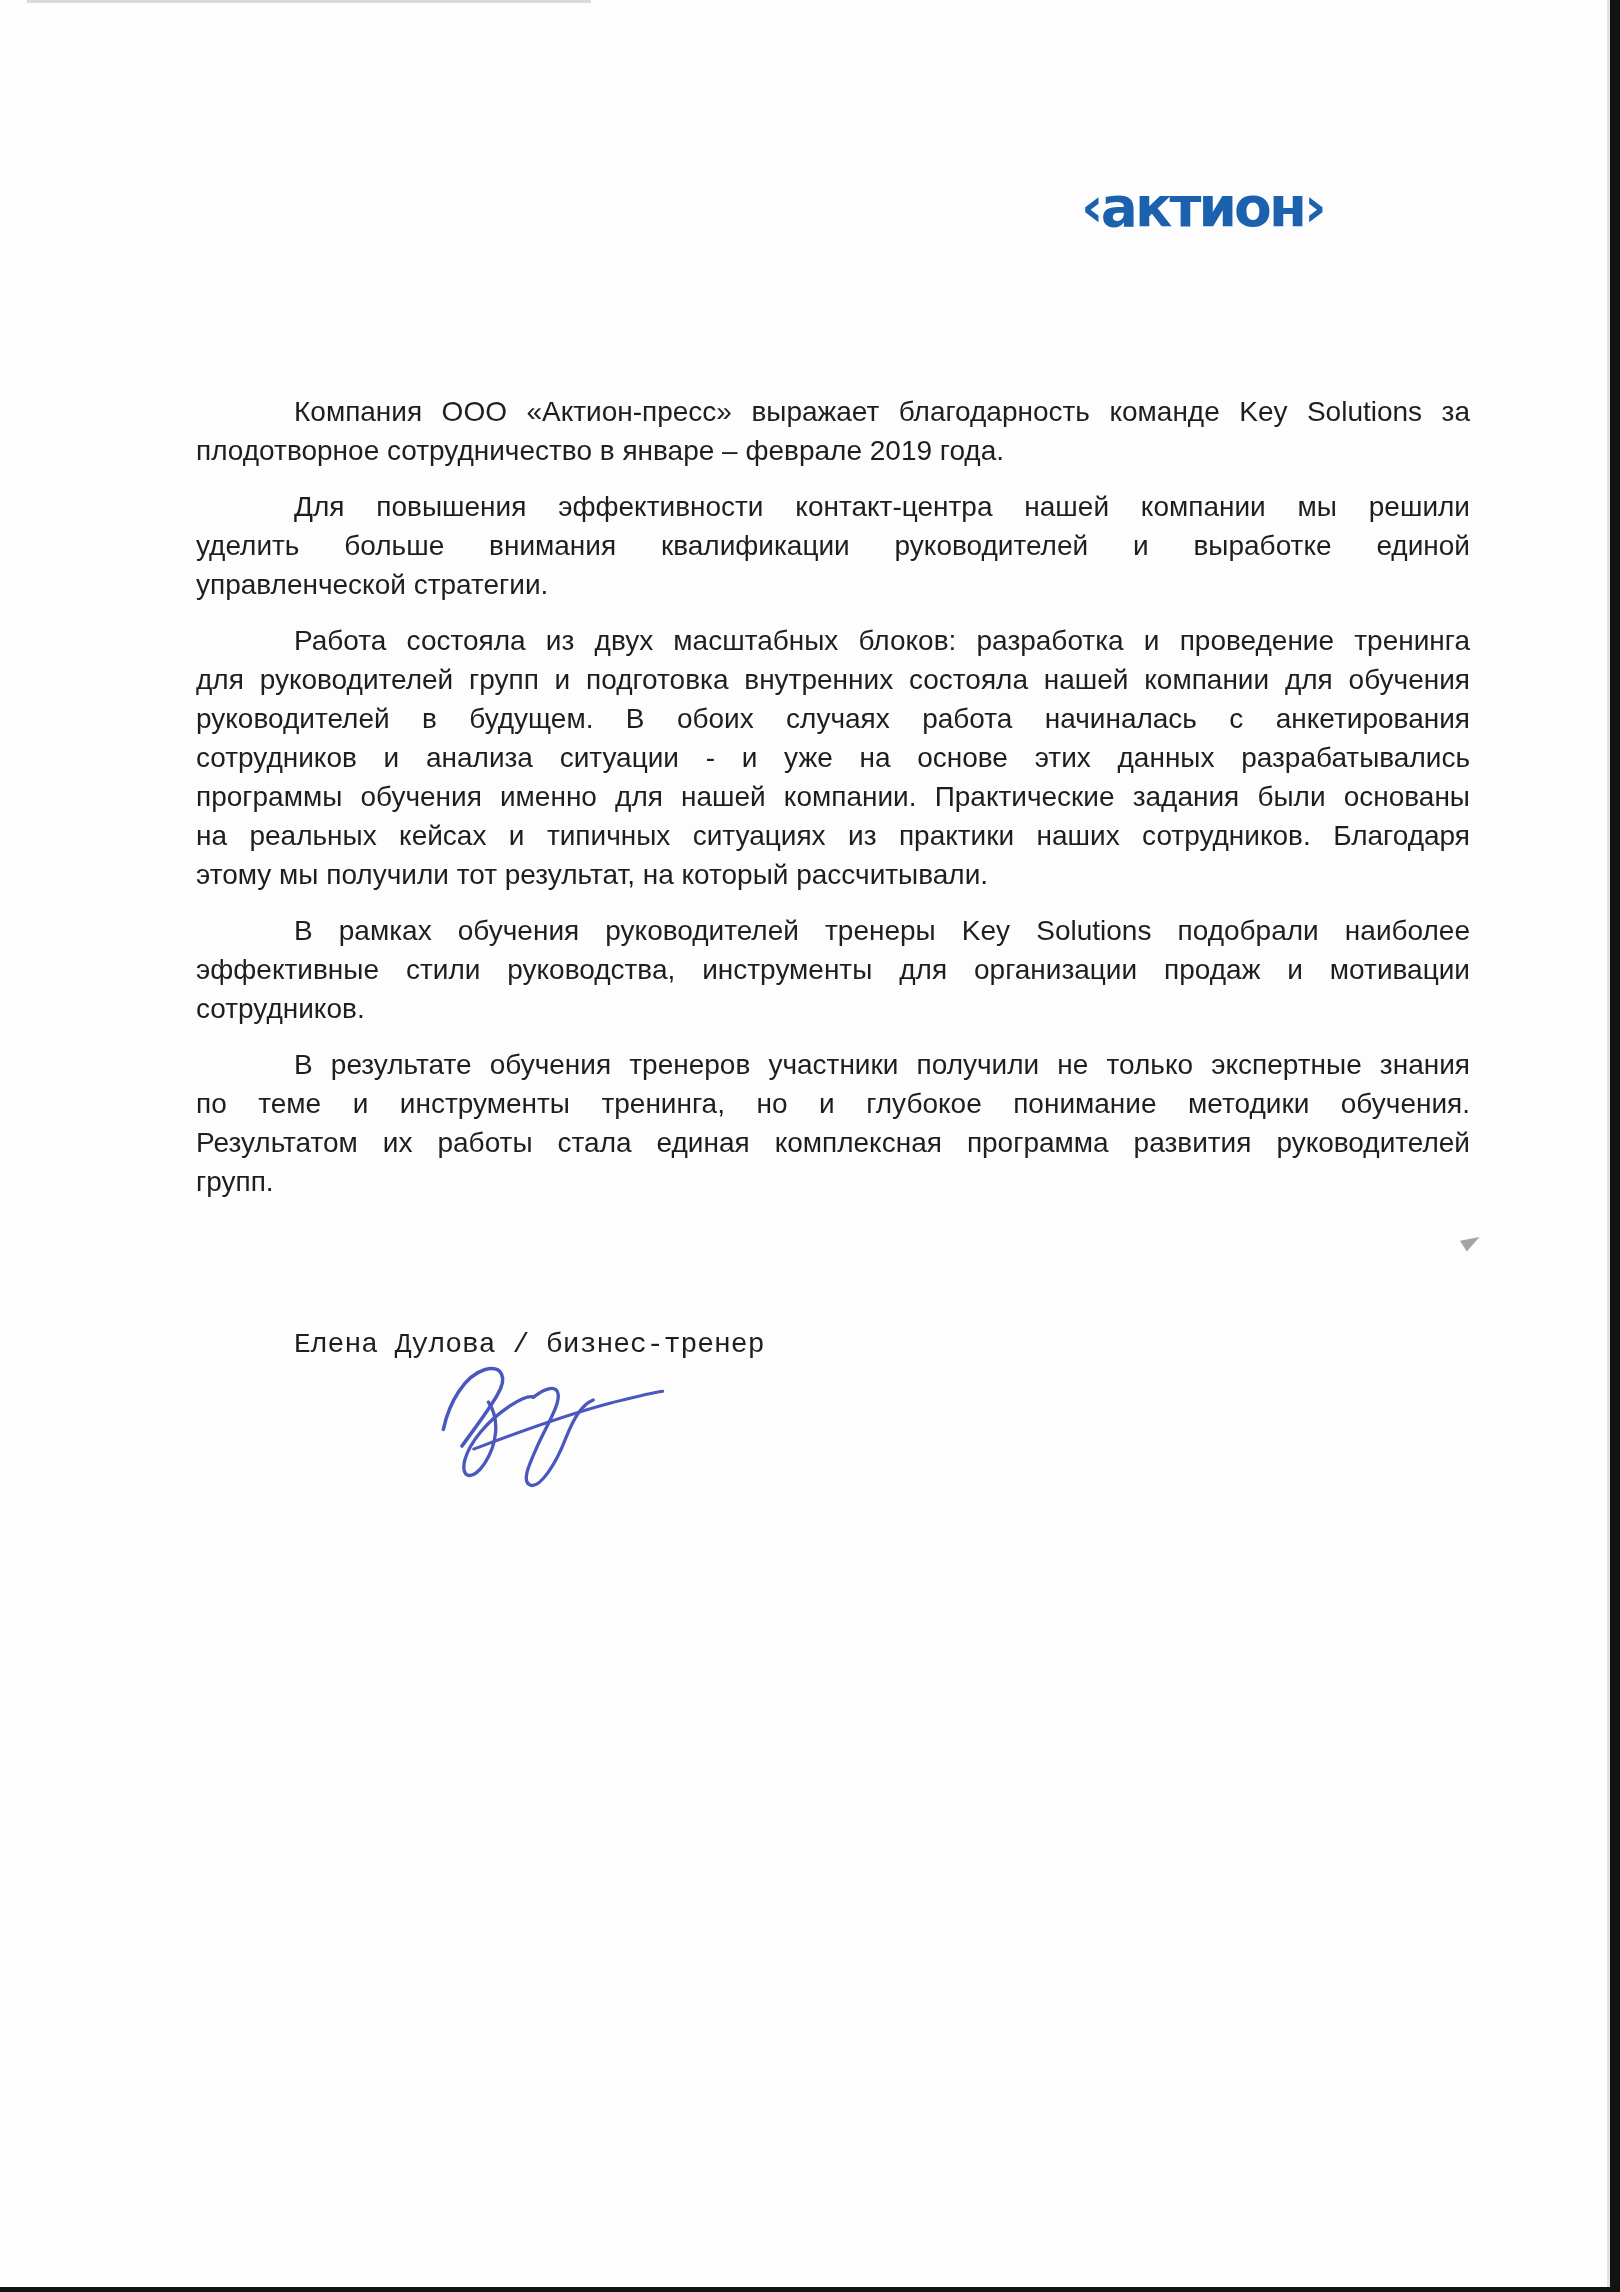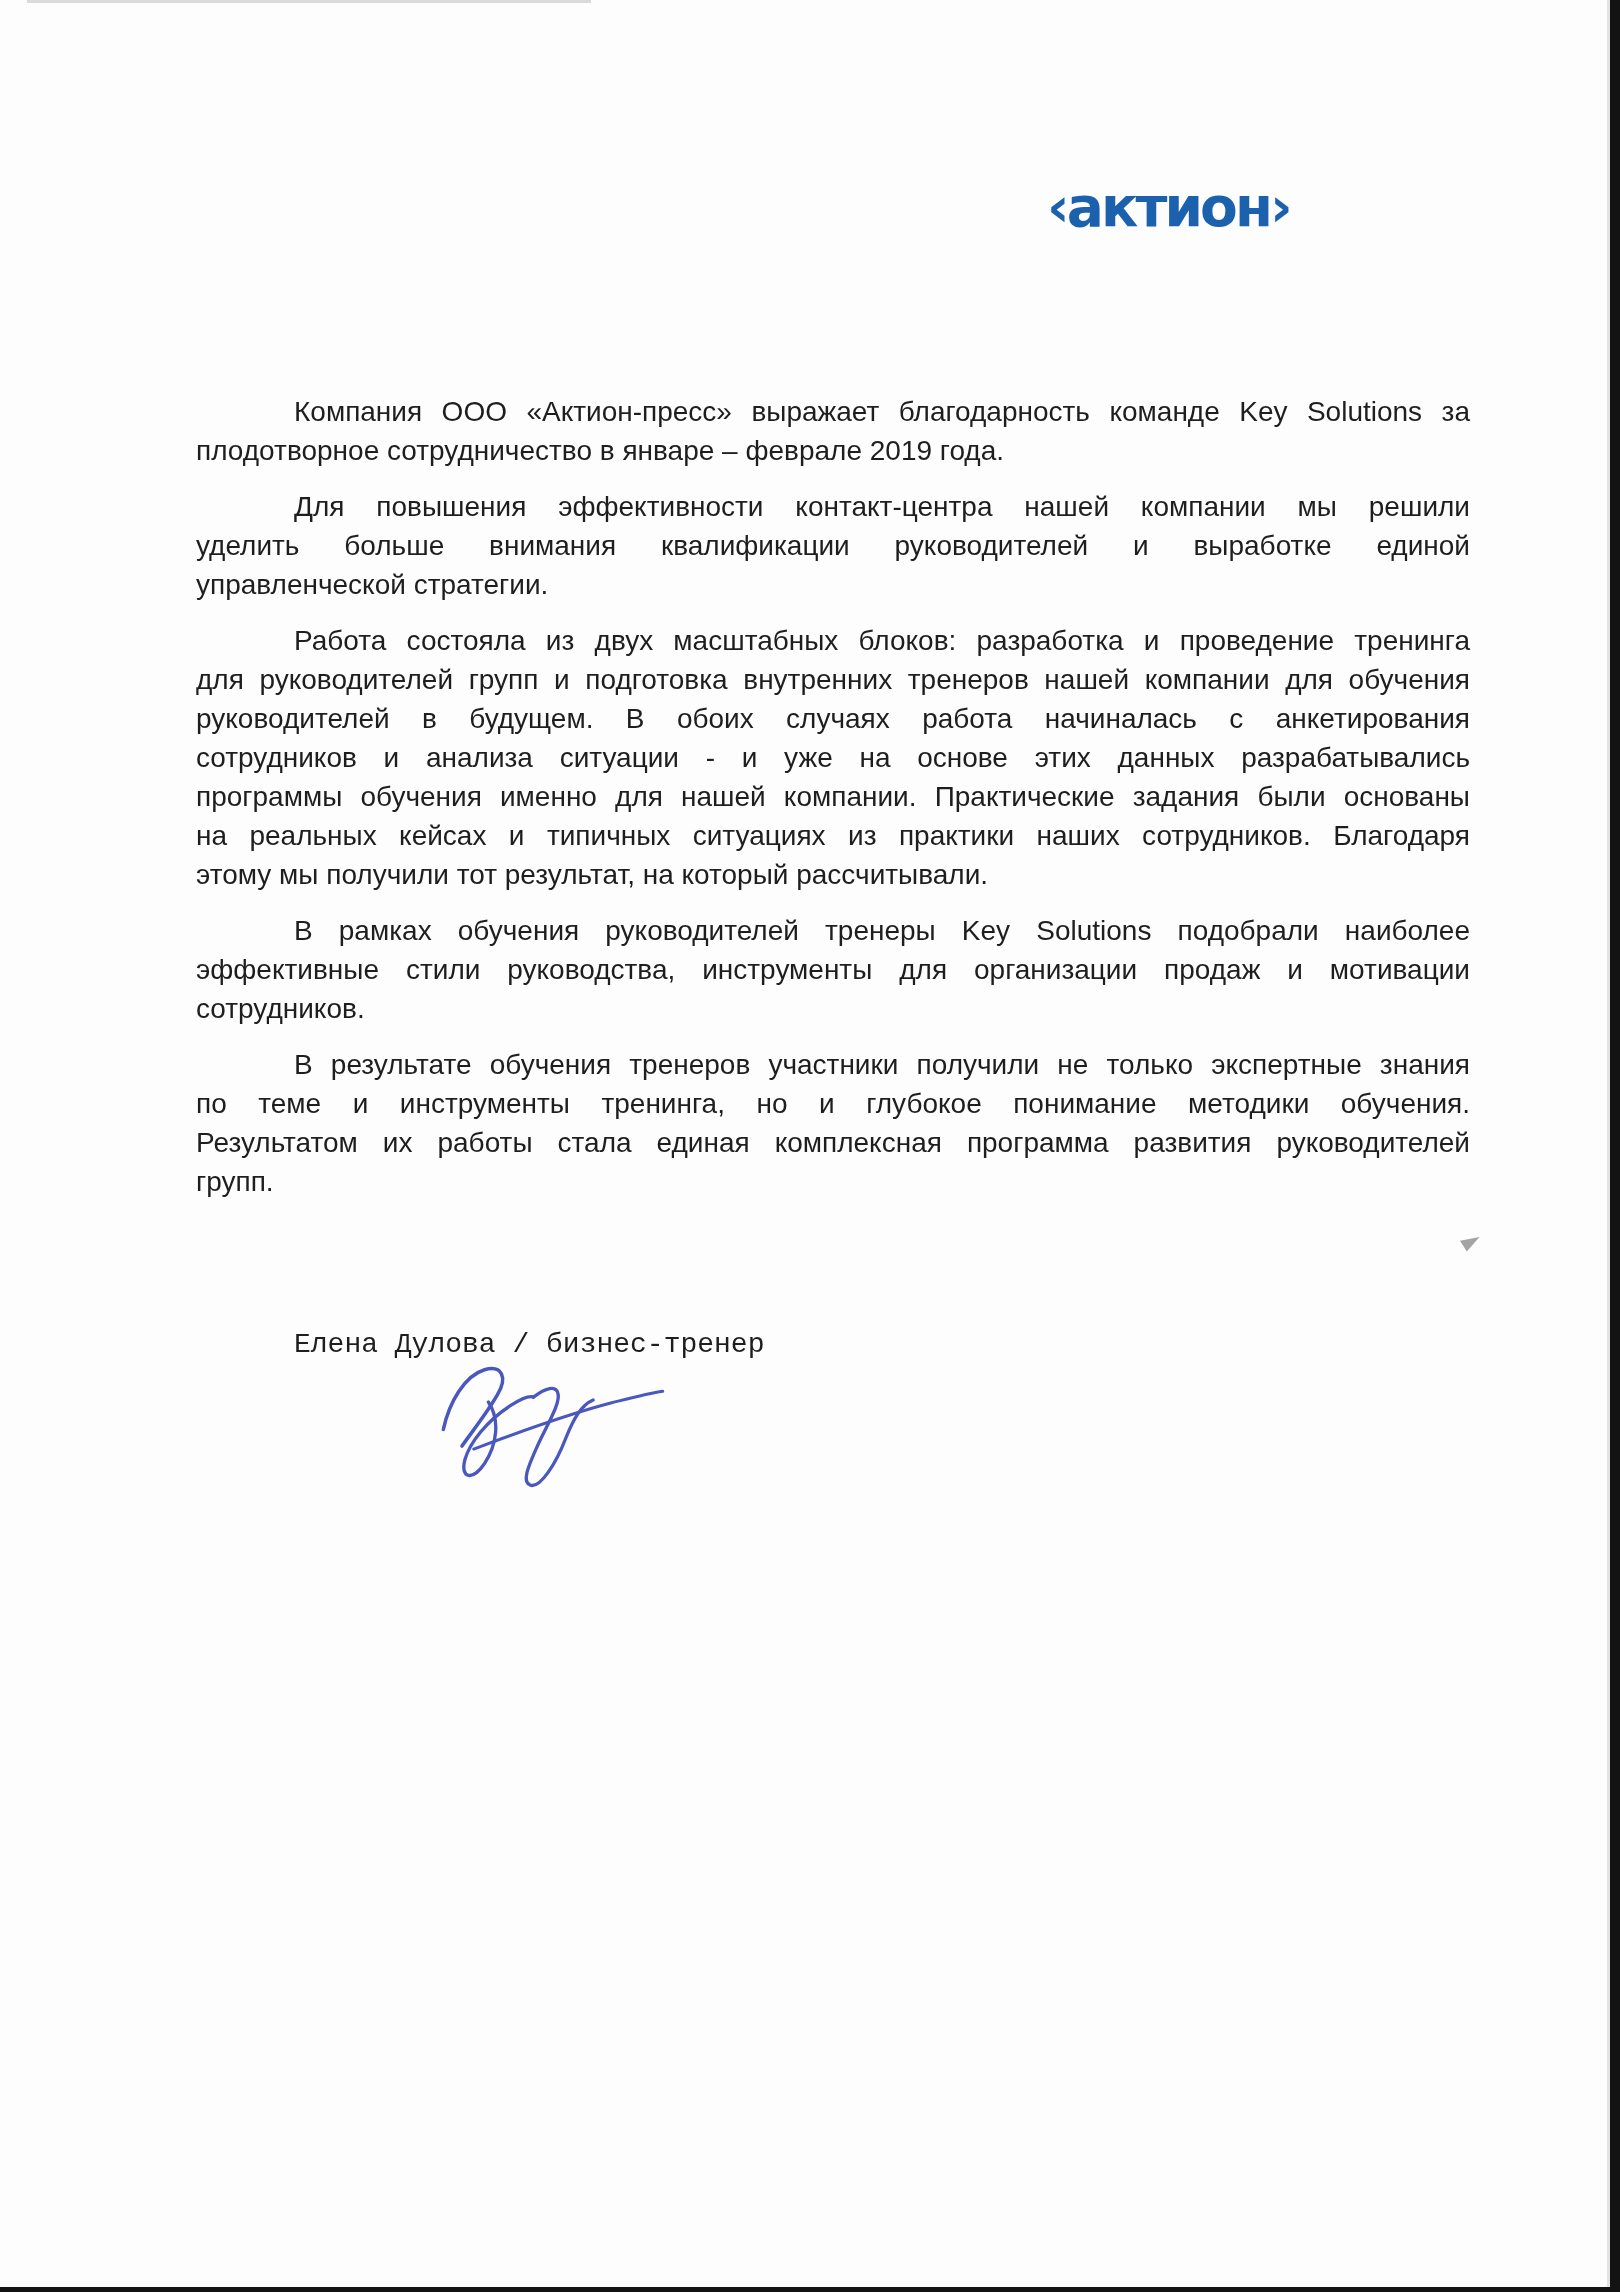--- a/index.html
+++ b/index.html
@@ -42,35 +42,35 @@
   .sig-svg{position:absolute;left:412px;top:1348px;}
   .artifact{position:absolute;left:1457px;top:1233px;opacity:.8;}
 </style>
 </head>
 <body>
 
 <div class="page" style="color: rgb(30, 30, 30);">
 
   <div class="edge-top"></div>
 
-  <div class="logo" style="color: rgb(27, 97, 173);">‹актион›</div>
+  <div class="logo" style="color: rgb(27, 97, 173); margin-left: 34px;">‹актион›</div>
 
   <div class="letter-body">
       <div class="para">
         <div class="line first just">Компания ООО «Актион-пресс» выражает благодарность команде Key Solutions за</div>
         <div class="line">плодотворное сотрудничество в январе – феврале 2019 года.</div>
       </div>
       <div class="para">
         <div class="line first just">Для повышения эффективности контакт-центра нашей компании мы решили</div>
         <div class="line just">уделить больше внимания квалификации руководителей и выработке единой</div>
         <div class="line">управленческой стратегии.</div>
       </div>
       <div class="para">
         <div class="line first just">Работа состояла из двух масштабных блоков: разработка и проведение тренинга</div>
-        <div class="line just">для руководителей групп и подготовка внутренних тренеров нашей компании для обучения</div>
+        <div class="line just">для руководителей групп и подготовка внутренних состояла нашей компании для обучения</div>
         <div class="line just">руководителей в будущем. В обоих случаях работа начиналась с анкетирования</div>
         <div class="line just">сотрудников и анализа ситуации - и уже на основе этих данных разрабатывались</div>
         <div class="line just">программы обучения именно для нашей компании. Практические задания были основаны</div>
         <div class="line just">на реальных кейсах и типичных ситуациях из практики наших сотрудников. Благодаря</div>
         <div class="line">этому мы получили тот результат, на который рассчитывали.</div>
       </div>
       <div class="para">
         <div class="line first just">В рамках обучения руководителей тренеры Key Solutions подобрали наиболее</div>
         <div class="line just">эффективные стили руководства, инструменты для организации продаж и мотивации</div>
         <div class="line">сотрудников.</div>

